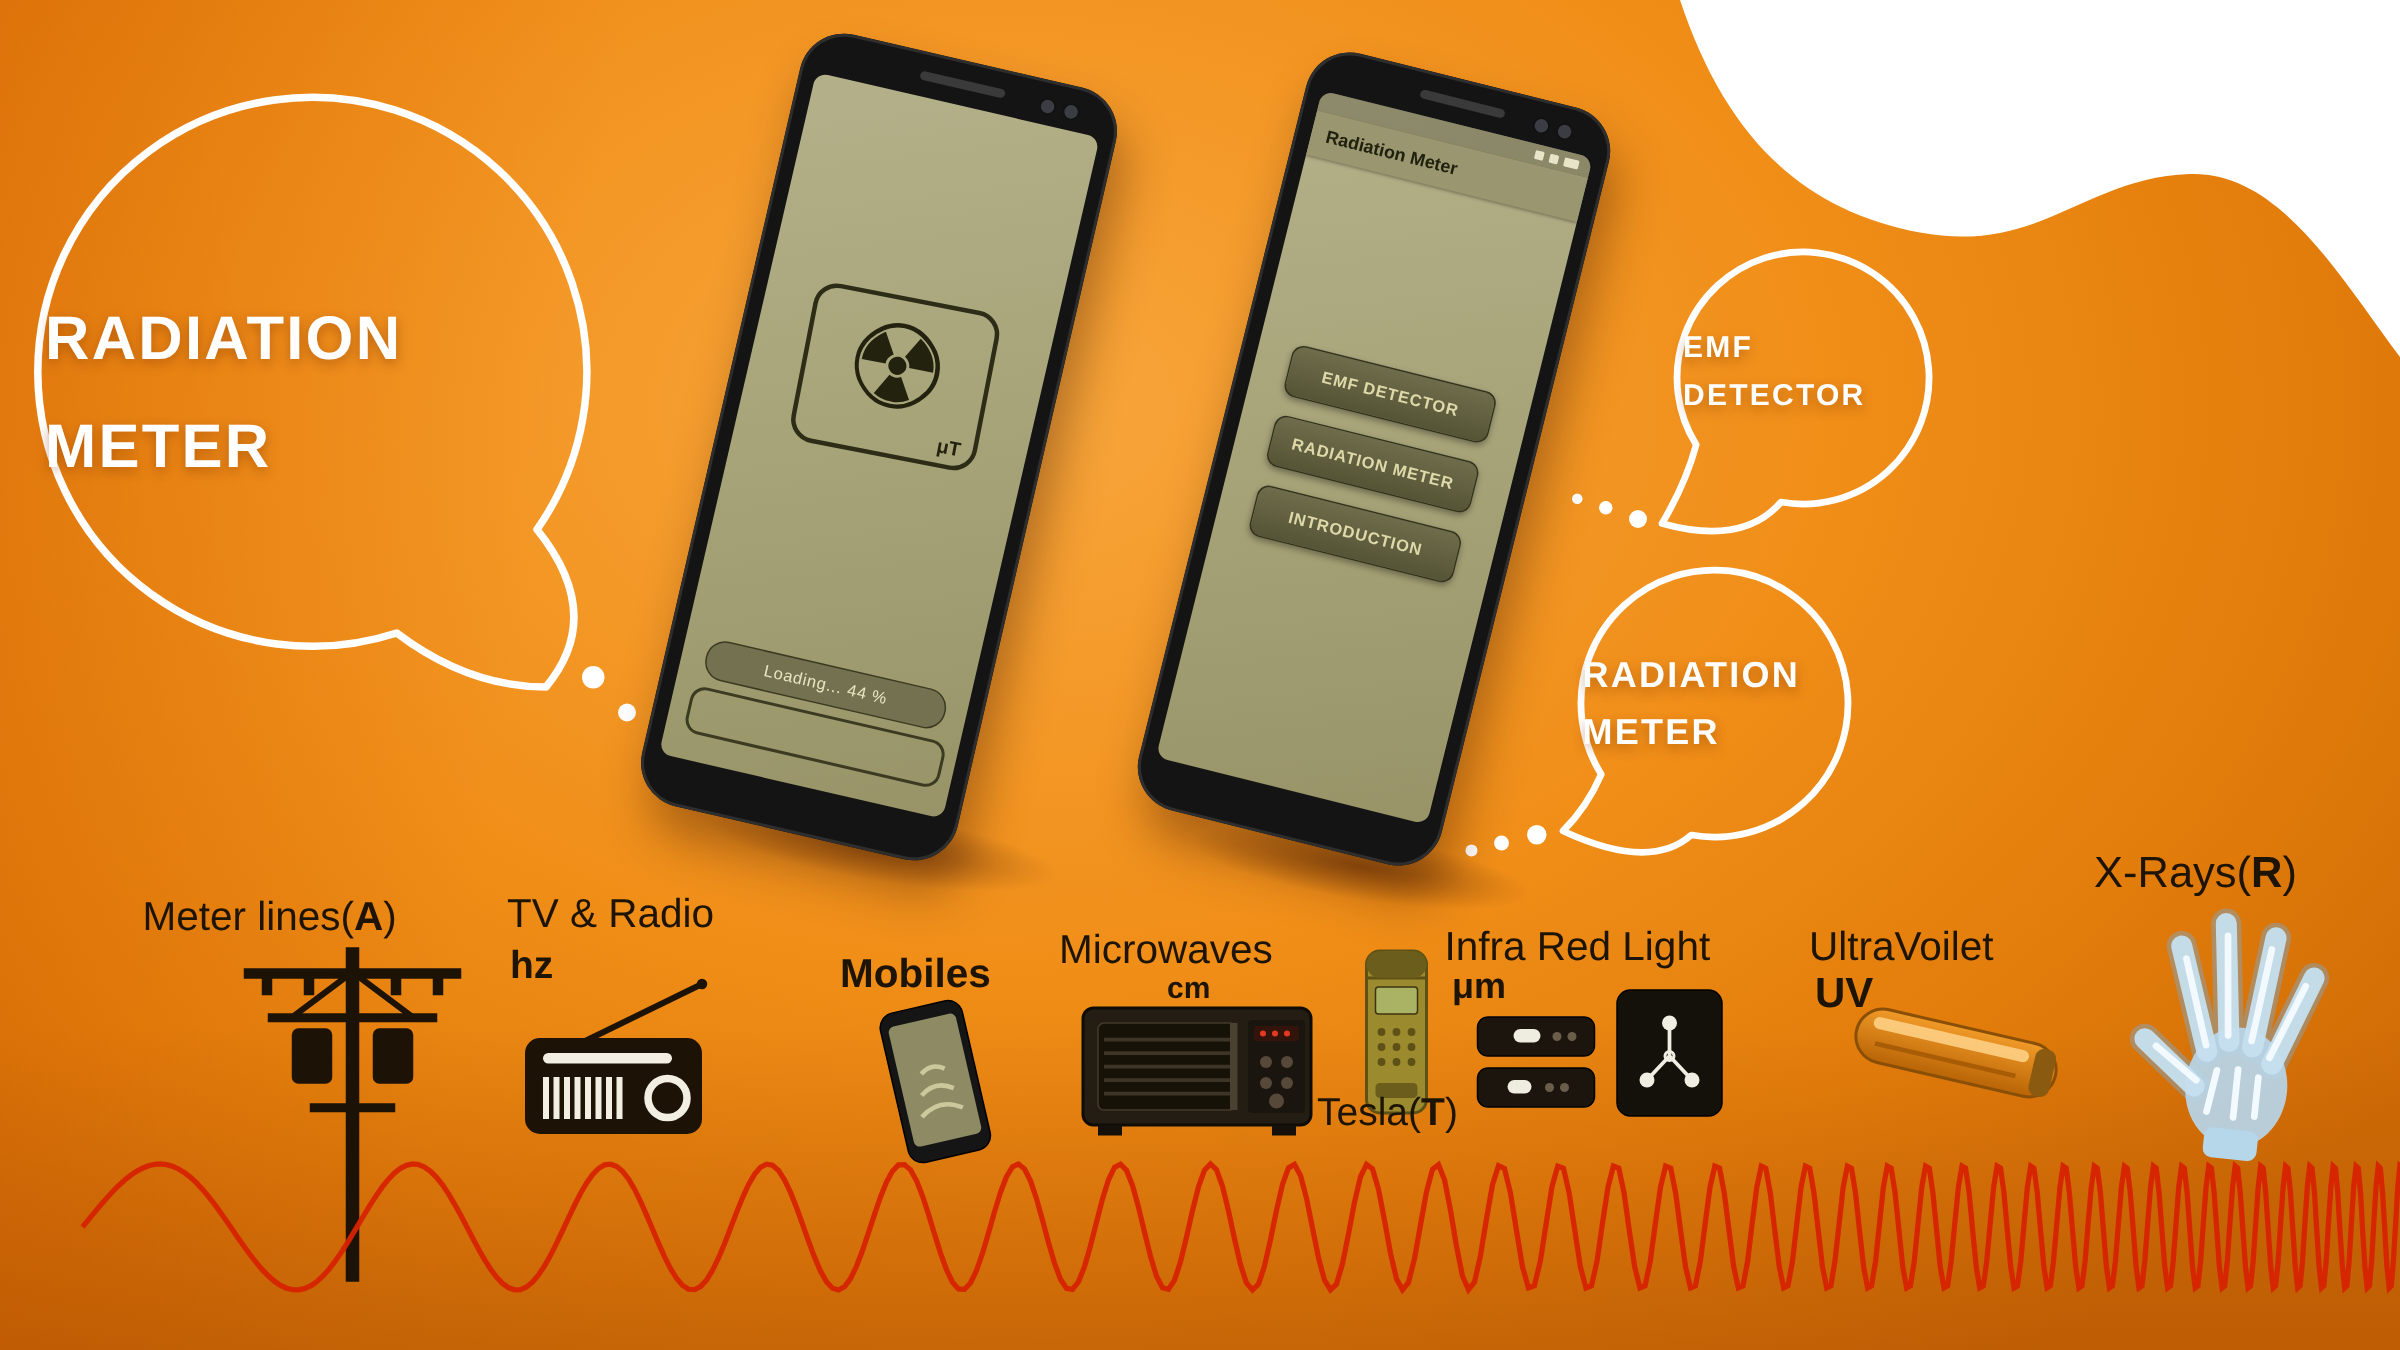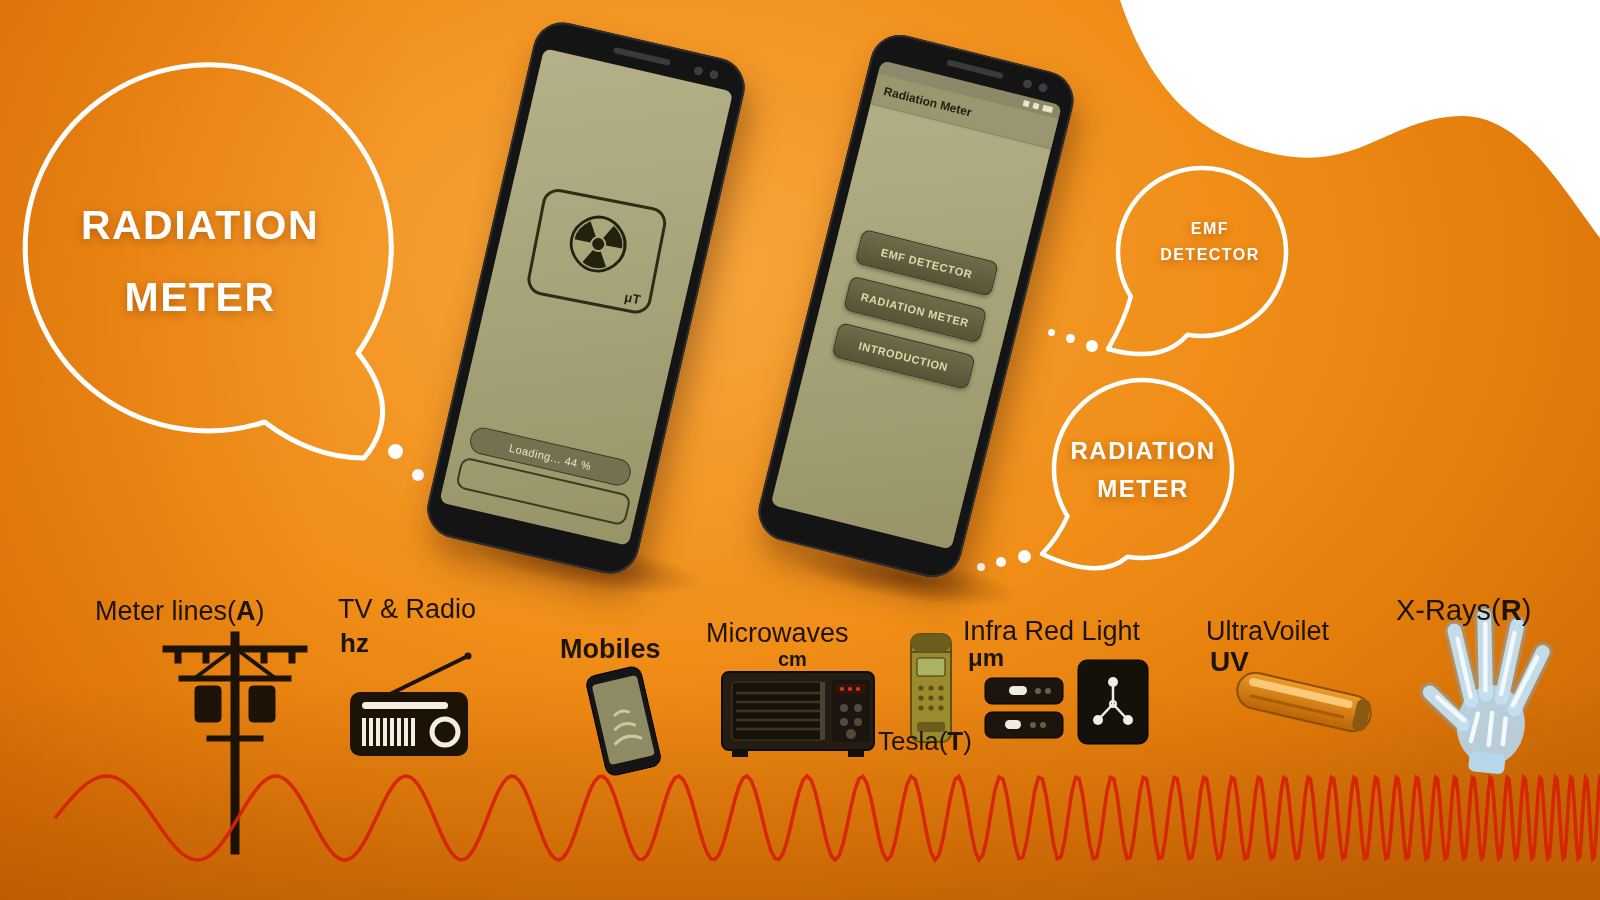--- a/index.html
+++ b/index.html
@@ -9,21 +9,21 @@
     background:
       linear-gradient(100deg, rgba(200,85,0,.32) 0%, rgba(200,85,0,0) 24%),
       linear-gradient(to bottom, rgba(0,0,0,0) 76%, rgba(150,62,0,.32) 100%),
       radial-gradient(1150px 780px at 42% 30%, #f8a63c 0%, #f08e18 48%, #e37d0b 75%, #d06c06 100%);
   }
   
   .blob{position:absolute;top:0;right:0;z-index:1;}
   
   .bubble-svg{position:absolute;z-index:4;overflow:visible;}
   .bubble-svg path{fill:none;stroke:#fff;stroke-linejoin:round;stroke-linecap:round;}
-  .bubble-text{position:absolute;z-index:5;color:#fff;text-align:center;font-weight:800;
+  .bubble-text{position:absolute;z-index:5;color:#fff;text-align:left;font-weight:800;
     text-shadow:0 3px 8px rgba(130,55,0,.45);letter-spacing:1.5px;}
   .dot{position:absolute;background:#fff;border-radius:50%;z-index:5;}
   
   .phone{position:absolute;background:#141414;border-radius:30px;z-index:6;
     box-shadow:10px 20px 32px rgba(60,20,0,.38), inset 0 0 0 2px #2e2e2e;}
   .speaker{position:absolute;top:13px;left:50%;transform:translateX(-50%);width:58px;height:6px;
     background:#3a3a3a;border-radius:3px;}
   .cam{position:absolute;top:12px;width:9px;height:9px;border-radius:50%;background:#3c3c44;border:1px solid #111;}
   .screen{position:absolute;left:11px;right:11px;top:30px;bottom:32px;border-radius:8px;overflow:hidden;
     background:linear-gradient(160deg,#b4b18a 0%,#a5a277 55%,#989468 100%);}
@@ -72,21 +72,21 @@
     <div>RADIATION</div>
     <div>METER</div>
   </div>
   <div class="dot" style="left:388px;top:444px;width:15px;height:15px;"></div>
   <div class="dot" style="left:412px;top:469px;width:12px;height:12px;"></div>
   <div class="dot" style="left:432px;top:492px;width:9px;height:9px;"></div>
 
   <svg class="bubble-svg" style="left:1102px;top:164px;" width="200" height="215" viewBox="0 0 200 215">
     <path d="M 28.8 132.5 A 84 84 0 1 1 85.4 170.7 Q 60 200 6 185 Q 22 158 28.8 132.5 Z" stroke-width="4.5"></path>
   </svg>
-  <div class="bubble-text" style="left:1122px;top:216px;width:176px;font-size:16px;line-height:1.6;">
+  <div class="bubble-text" style="left:1122px;top:216px;width:176px;font-size:20px;line-height:1.6;">
     <div>EMF</div>
     <div>DETECTOR</div>
   </div>
   <div class="dot" style="left:1086px;top:340px;width:12px;height:12px;"></div>
   <div class="dot" style="left:1066px;top:334px;width:9px;height:9px;"></div>
   <div class="dot" style="left:1048px;top:329px;width:7px;height:7px;"></div>
 
   <svg class="bubble-svg" style="left:1038px;top:376px;" width="210" height="225" viewBox="0 0 210 225">
     <path d="M 29.5 140.2 A 89 89 0 1 1 89.5 180.7 Q 62 205 4 178 Q 20 162 29.5 140.2 Z" stroke-width="4.5"></path>
   </svg>
@@ -145,21 +145,21 @@
   <div class="unit" style="left:778px;top:648px;font-size:20px;">cm</div>
 
   <div class="lbl" style="left:878px;top:726px;font-size:26px;"><span>Tesla(</span><b>T</b><span>)</span></div>
 
   <div class="lbl" style="left:963px;top:616px;">Infra Red Light</div>
   <div class="unit" style="left:968px;top:644px;font-size:24px;">μm</div>
 
   <div class="lbl" style="left:1206px;top:616px;">UltraVoilet</div>
   <div class="unit" style="left:1210px;top:646px;font-size:28px;">UV</div>
 
-  <div class="lbl" style="left:1396px;top:566px;font-size:29px;margin-top:28px;"><span>X-Rays(</span><b>R</b><span>)</span></div>
+  <div class="lbl" style="left:1396px;top:566px;font-size:29px;"><span>X-Rays(</span><b>R</b><span>)</span></div>
 
   <svg class="icon" style="left:155px;top:628px;" width="160" height="230" viewBox="0 0 160 230">
     <g fill="#1c1306" stroke="#1c1306">
       <rect x="76" y="4" width="8" height="222"></rect>
       <rect x="8" y="18" width="144" height="6"></rect>
       <rect x="20" y="24" width="6" height="11"></rect>
         <rect x="48" y="24" width="6" height="11"></rect>
       <rect x="106" y="24" width="6" height="11"></rect>
         <rect x="134" y="24" width="6" height="11"></rect>
       <rect x="24" y="48" width="112" height="5"></rect>

